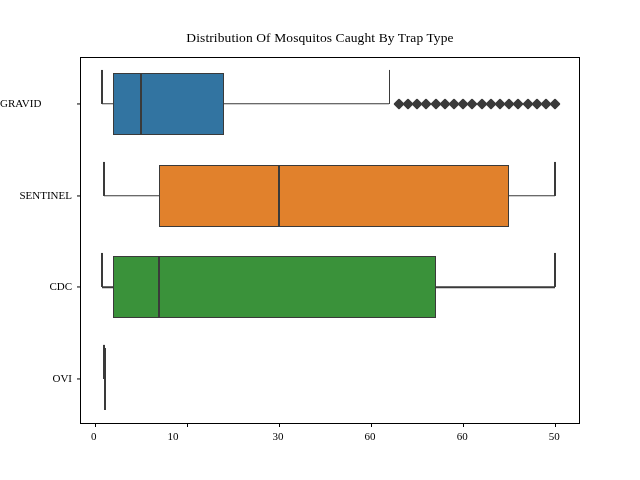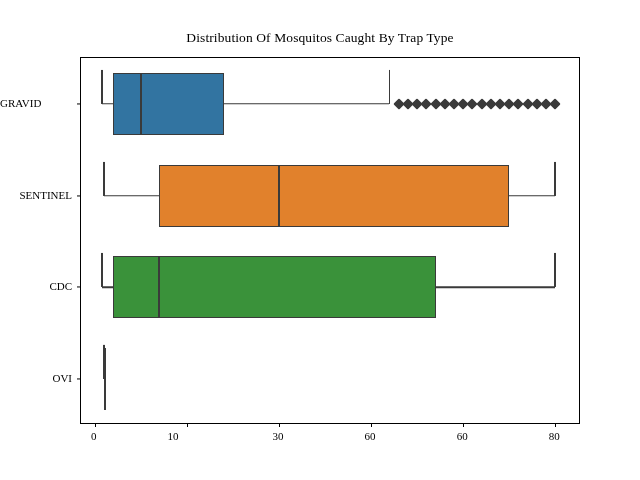--- a/index.html
+++ b/index.html
@@ -140,17 +140,17 @@
       <div class="ytick-label" style="top: 194.625px; left: 0px; right: auto; width: 72px; text-align: right;">SENTINEL</div>
       <div class="ytick-label" style="top: 286.375px; left: 0px; right: auto; width: 72px; text-align: right;">CDC</div>
       <div class="ytick-label" style="top: 378.125px; left: 0px; right: auto; width: 72px; text-align: right;">OVI</div>
     </div>
   <div id="ticks-x">
       <div class="xtick-label" style="left: 93.8122px;">0</div>
       <div class="xtick-label" style="left: 173px;">10</div>
       <div class="xtick-label" style="left: 277.974px;">30</div>
       <div class="xtick-label" style="left: 370.055px;">60</div>
       <div class="xtick-label" style="left: 462.136px;">60</div>
-      <div class="xtick-label" style="left: 554.217px;">80</div>
+      <div class="xtick-label" style="left: 554.217px;">50</div>
     </div>
 
 
 </div>
 
 </body></html>

